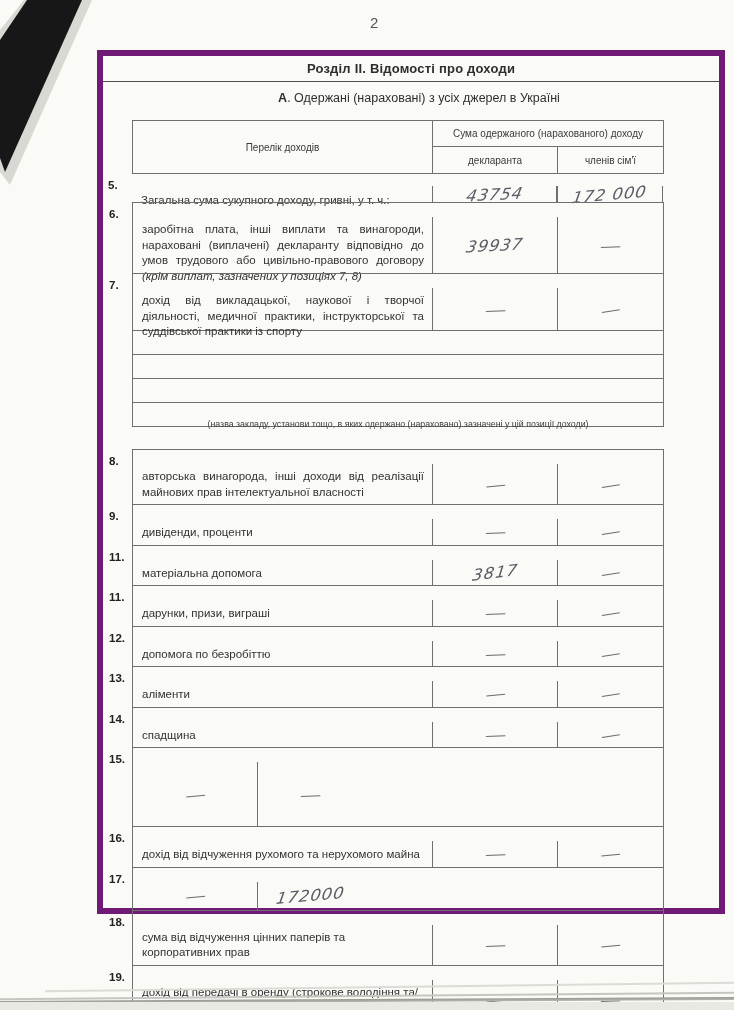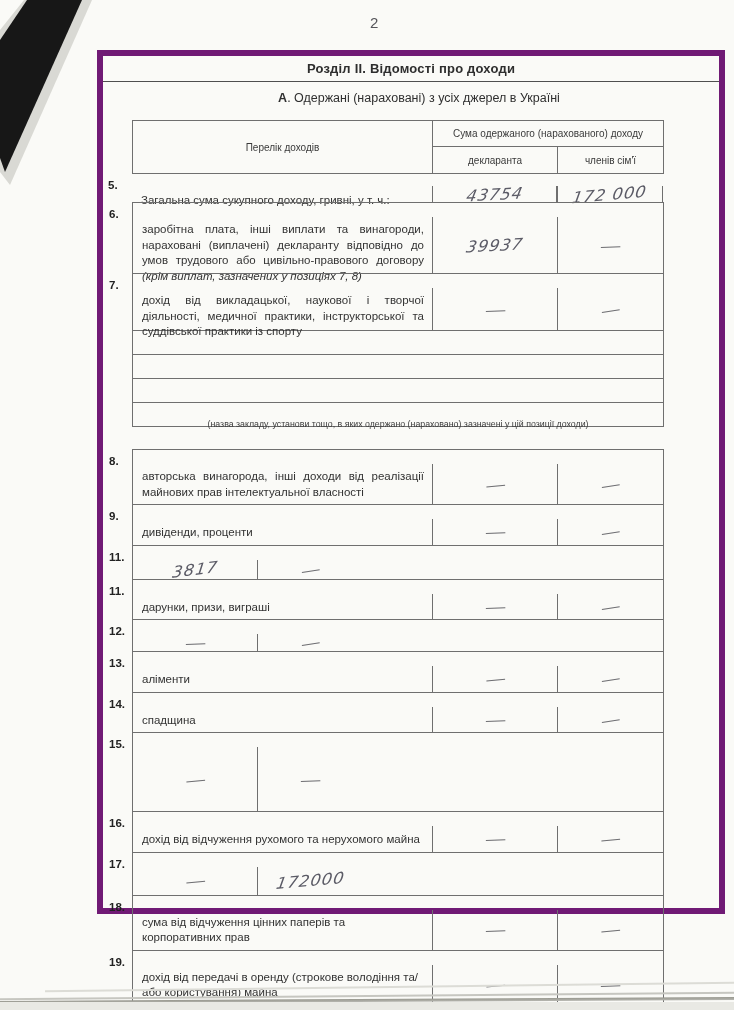--- a/index.html
+++ b/index.html
@@ -207,20 +207,21 @@
       <div class="cell cv1">
           <span class="dash flat">—</span>
         </div>
       <div class="cell cv2">
           <span class="dash up">—</span>
         </div>
     </div>
 
     <div class="trow r10 mid">
       <span class="rownum">11.</span>
+      <div class="cell cell-label">матеріальна допомога</div>
       <div class="cell cv1">
           <span class="hw tilt">3817</span>
         </div>
       <div class="cell cv2">
           <span class="dash up">—</span>
         </div>
     </div>
 
     <div class="trow r11 mid">
       <span class="rownum">11.</span>
@@ -228,20 +229,21 @@
       <div class="cell cv1">
           <span class="dash flat">—</span>
         </div>
       <div class="cell cv2">
           <span class="dash up">—</span>
         </div>
     </div>
 
     <div class="trow r12 mid">
       <span class="rownum">12.</span>
+      <div class="cell cell-label">допомога по безробіттю</div>
       <div class="cell cv1">
           <span class="dash flat">—</span>
         </div>
       <div class="cell cv2">
           <span class="dash up">—</span>
         </div>
     </div>
 
     <div class="trow r13 mid">
       <span class="rownum">13.</span>

